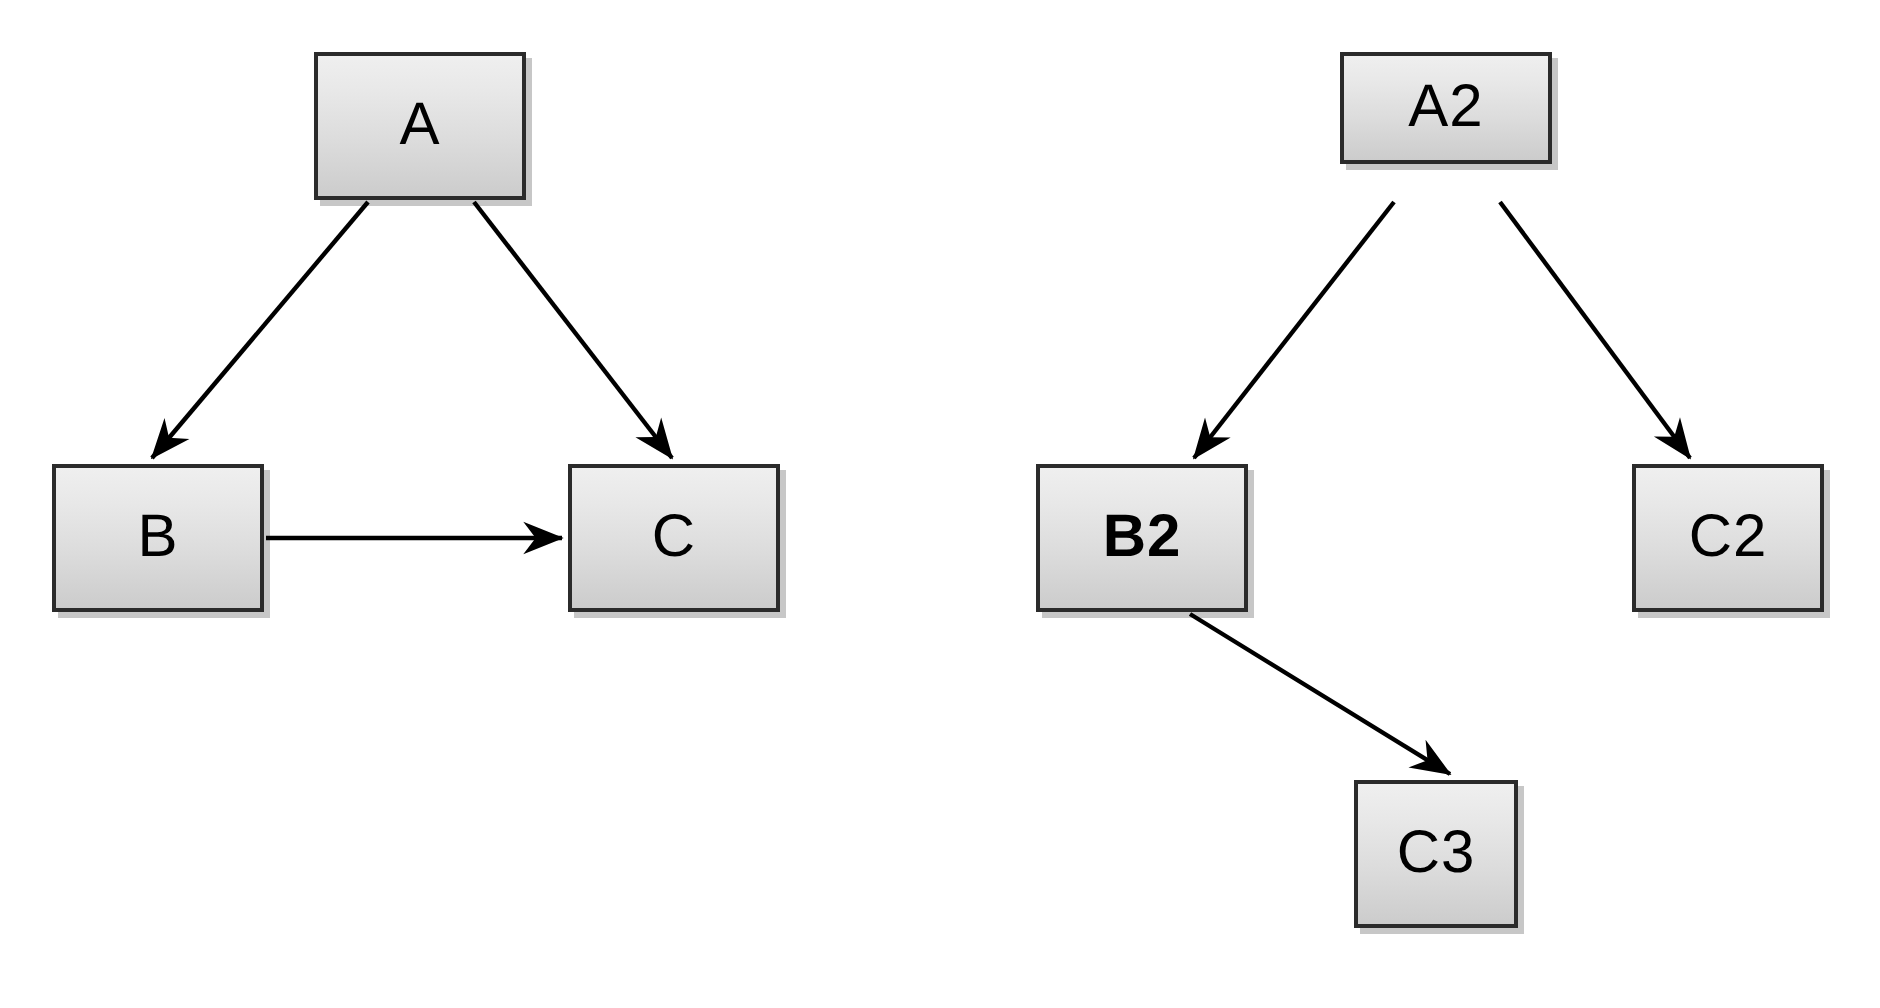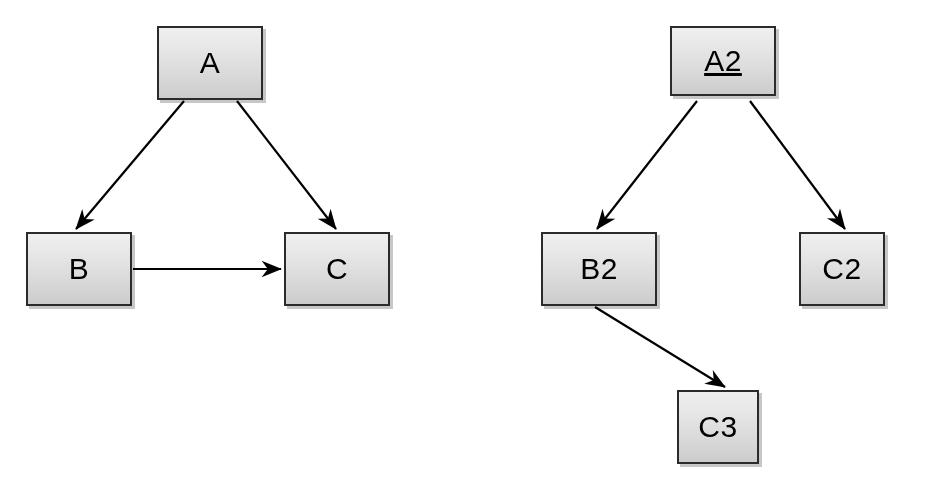--- a/index.html
+++ b/index.html
@@ -69,27 +69,27 @@
   <div id="nodes-group">
       <div class="node" style="left: 157px; top: 26px; width: 106px; height: 74px;">
         <span class="node-label">A</span>
       </div>
       <div class="node" style="left: 26px; top: 232px; width: 106px; height: 74px;">
         <span class="node-label">B</span>
       </div>
       <div class="node" style="left: 284px; top: 232px; width: 106px; height: 74px;">
         <span class="node-label">C</span>
       </div>
-      <div class="node" style="left: 670px; top: 26px; width: 106px; height: 70px; text-decoration: underline;">
+      <div class="node" style="left: 670px; top: 26px; width: 106px; height: 56px;">
         <span class="node-label">A2</span>
       </div>
-      <div class="node" style="left: 541px; top: 232px; width: 116px; height: 74px;">
+      <div class="node" style="left: 518px; top: 232px; width: 106px; height: 74px; font-weight: bold;">
         <span class="node-label">B2</span>
       </div>
-      <div class="node" style="left: 799px; top: 232px; width: 86px; height: 74px; text-align: center;">
+      <div class="node" style="left: 816px; top: 232px; width: 96px; height: 74px; text-align: center;">
         <span class="node-label">C2</span>
       </div>
       <div class="node" style="left: 677px; top: 390px; width: 82px; height: 74px;">
         <span class="node-label">C3</span>
       </div>
     </div>
 
 </div>
 
 </body></html>

